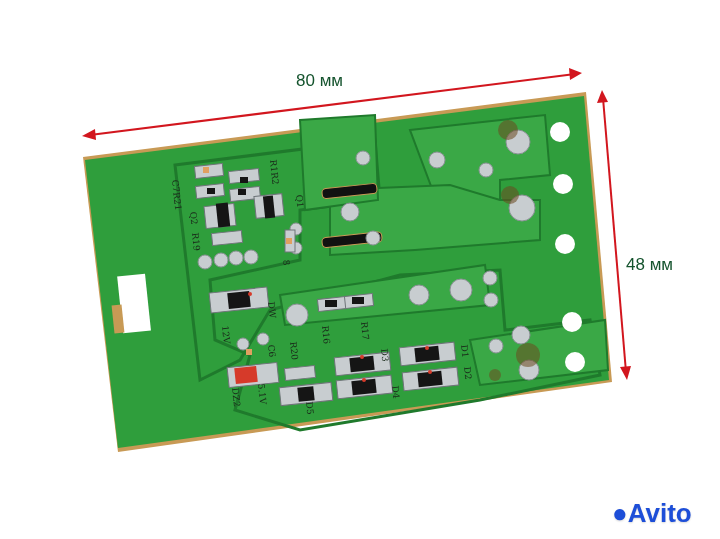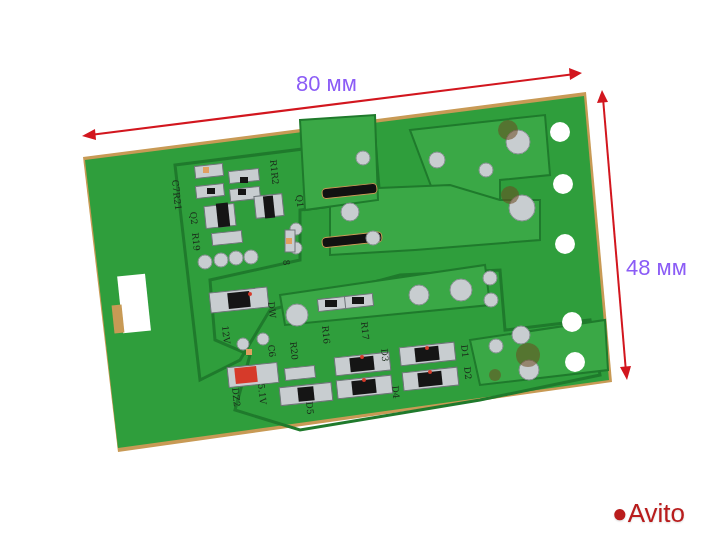--- a/index.html
+++ b/index.html
@@ -1,19 +1,19 @@
 <!DOCTYPE html>
 <html><head>
 <meta charset="utf-8">
 <style>
   html,body{margin:0;padding:0;background:#fff;}
   body{width:720px;height:539px;position:relative;overflow:hidden;font-family:"Liberation Sans",sans-serif;}
-  .dim-label{position:absolute;color:#8b5cf6;font-size:22px;}
+  .dim-label{position:absolute;color:#14532d;font-size:17px;}
   .board{position:absolute;left:0;top:0;}
-  .watermark{position:absolute;left:612px;top:498px;color:#b91c1c;font-size:26px;font-weight:normal;text-shadow:0 1px 2px #d8d8d8;}
+  .watermark{position:absolute;left:612px;top:498px;color:#1d4ed8;font-size:26px;font-weight:bold;text-shadow:0 1px 2px #d8d8d8;}
   .silk{font-family:"DejaVu Serif",serif;font-size:9px;fill:#1a2a1a;}
 </style>
 </head>
 <body>
 
 <svg class="board" width="720" height="539" viewBox="0 0 720 539" xmlns="http://www.w3.org/2000/svg">
 
   <polygon points="83,157 586,92 612,382 118,452" fill="#c89a55"></polygon>
   <polygon points="85,160 584,96 609,380 118,448" fill="#2f9e3c"></polygon>
 

